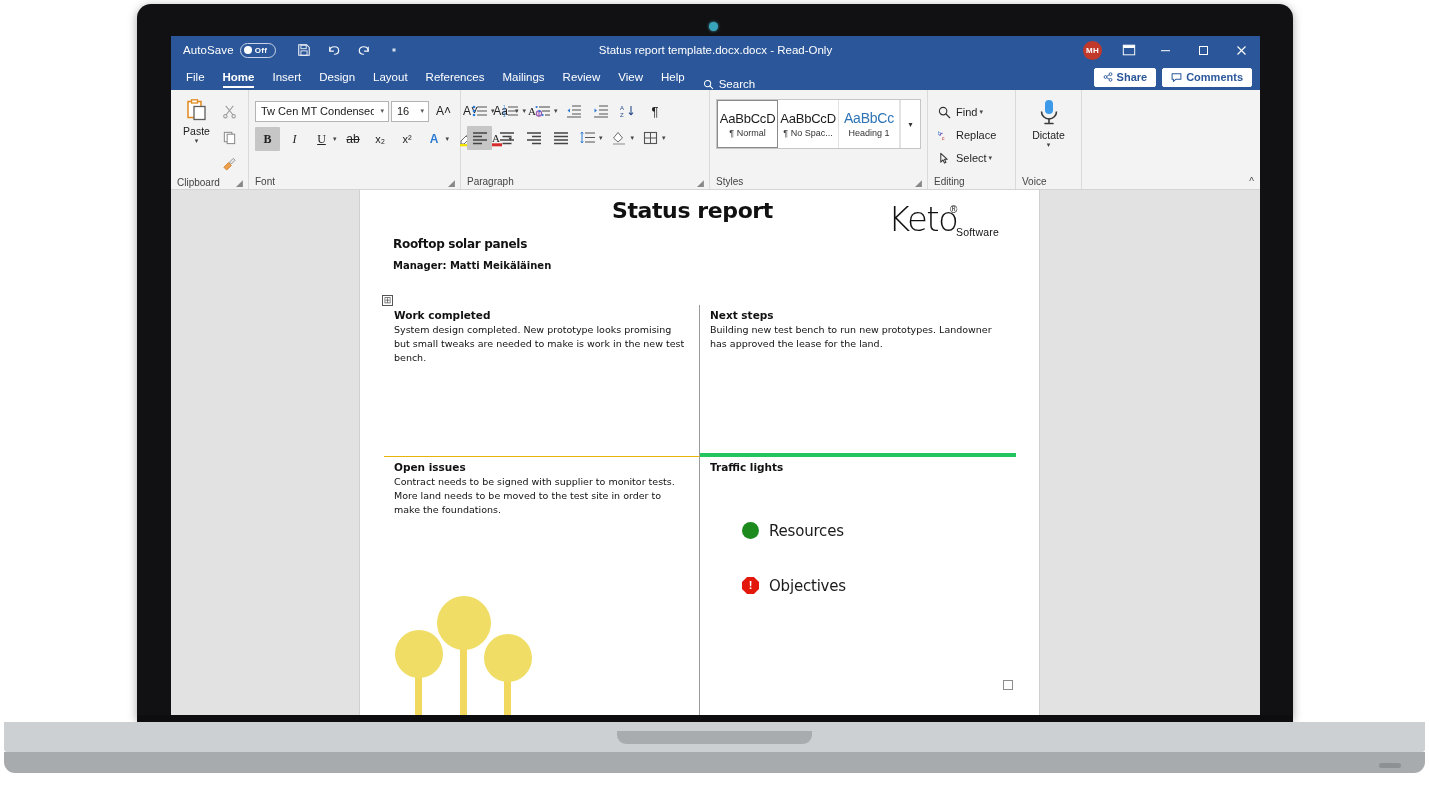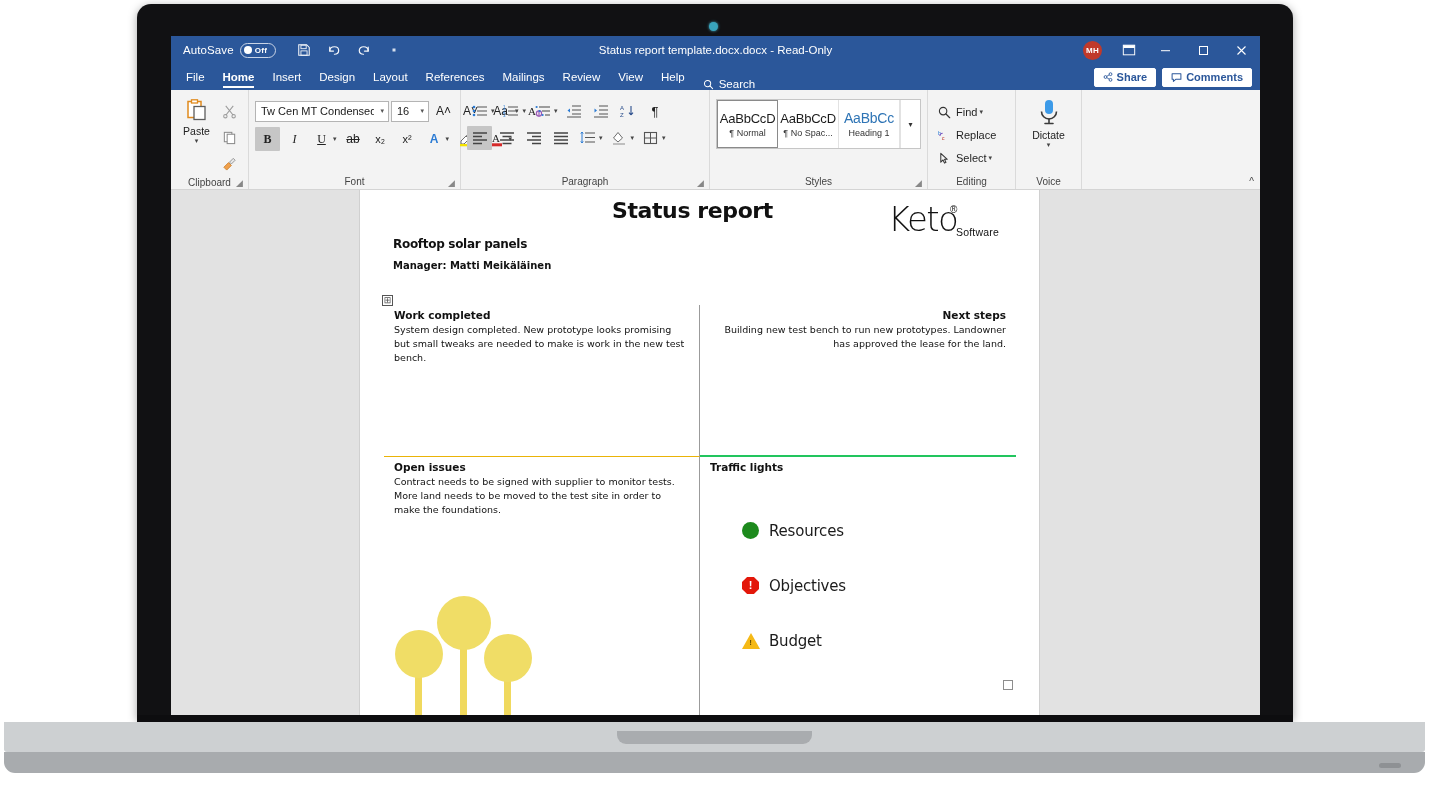--- a/index.html
+++ b/index.html
@@ -163,21 +163,21 @@
   }
   .rgroup {
     position: relative;
     display: flex; flex-direction: column;
     padding: 4px 6px 0 6px;
     border-right: 1px solid #dadada;
   }
   .rgroup:last-child { border-right: none; }
   .rgroup-body { flex: 1; display: flex; align-items: flex-start; }
   .rgroup-name {
-    text-align: center; font-size: 10px; color: #444;
+    font-size: 10px; color: #444;
     height: 15px; line-height: 15px;
   }
   .rgroup-launcher {
     position: absolute; right: 5px; bottom: 1px;
     font-size: 9px; color: #888;
   }
 
   .big-btn {
     width: 48px; display: flex; flex-direction: column;
     align-items: center; gap: 1px; padding-top: 4px;
@@ -303,21 +303,21 @@
     background: #fff;
   }
 
   .doc-table { position: absolute; left: 24px; top: 115px; width: 632px; }
   .trow { display: flex; }
   .tcell { padding: 4px 10px 6px 10px; }
   .tcell.left { width: 316px; border-right: 1px solid #9b9b9b; }
   .tcell.right { width: 316px; }
   .trow.top .tcell { height: 152px; }
   .trow.top .tcell.left { border-bottom: 1px solid #eab308; }
-  .trow.top .tcell.right { border-bottom: 2px solid #22c55e; text-align: right; }
+  .trow.top .tcell.right { border-bottom: 4px solid #22c55e; }
   .cell-head {
     font-size: 10.5px; font-weight: bold; color: #111;
     font-family: "DejaVu Sans", sans-serif; margin-bottom: 2px;
   }
   .cell-body {
     font-size: 9.5px; color: #111; line-height: 14px;
     font-family: "DejaVu Sans", sans-serif;
   }
 
   .traffic-list { margin-top: 30px; padding-left: 32px; }
@@ -780,26 +780,20 @@
                       <span class="sig-green"></span>
                     </span>
                   <span class="traffic-label">Resources</span>
                 </div>
                 <div class="traffic-row">
                   <span class="sig">
                       <span class="sig-red">!</span>
                     </span>
                   <span class="traffic-label">Objectives</span>
                 </div>
-                <div class="traffic-row">
-                  <span class="sig">
-                      <span class="sig-amber"></span>
-                    </span>
-                  <span class="traffic-label">Budget</span>
-                </div>
               </div>
             </div>
           </div>
         </div>
 
         <div class="trees">
           <div class="tree-trunk" style="left:33px; top:58px; height:87px;"></div>
           <div class="tree-top" style="left:13px; top:40px; width:48px; height:48px;"></div>
           <div class="tree-trunk" style="left:78px; top:32px; height:113px;"></div>
           <div class="tree-top" style="left:55px; top:6px;  width:54px; height:54px;"></div>

